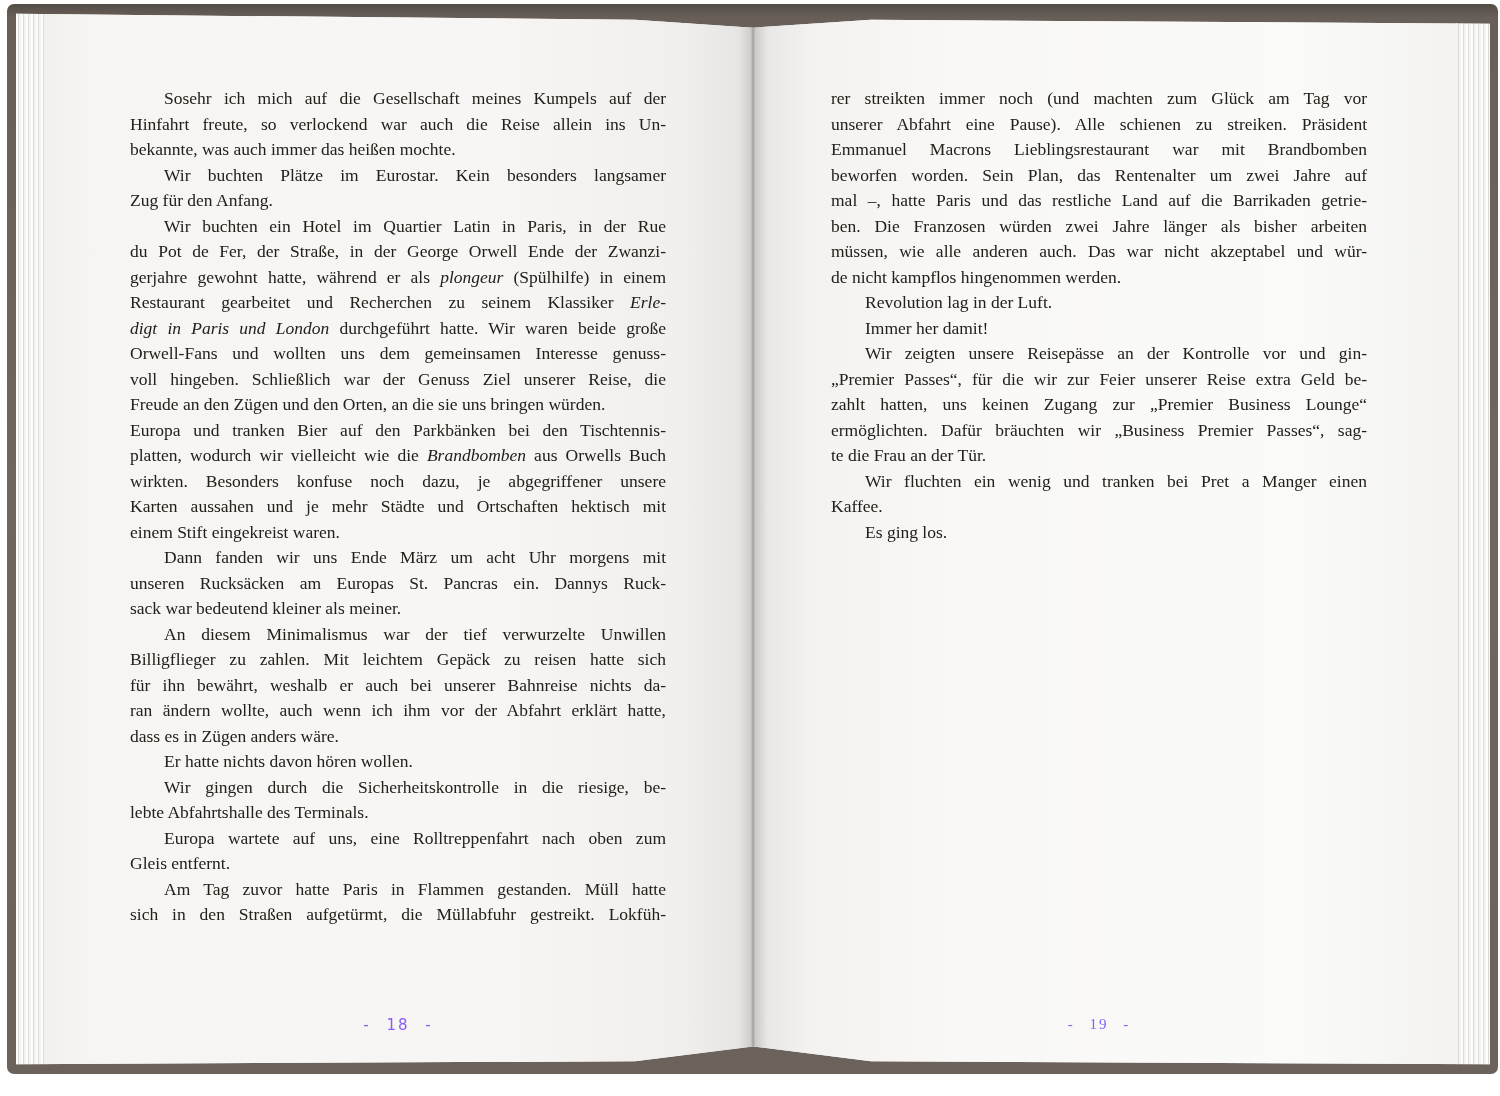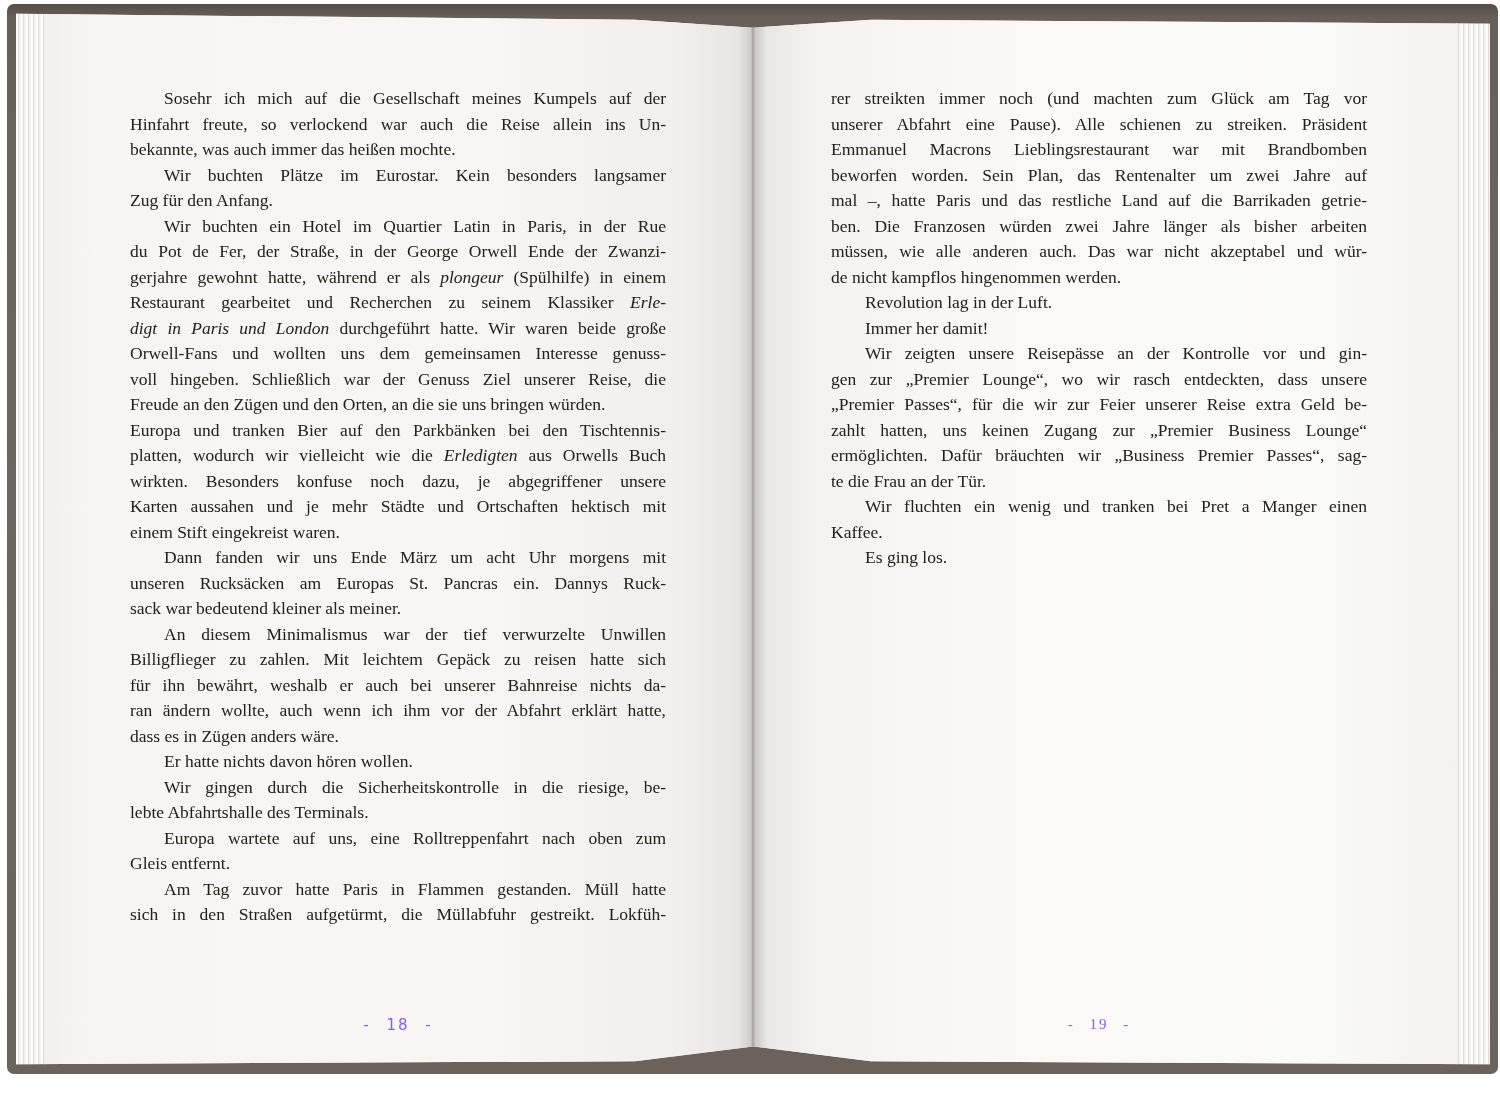--- a/index.html
+++ b/index.html
@@ -85,21 +85,21 @@
       <div class="line end"><span>Zug für den Anfang.</span></div>
       <div class="line indent"><span>Wir buchten ein Hotel im Quartier Latin in Paris, in der Rue</span></div>
       <div class="line"><span>du Pot de Fer, der Straße, in der George Orwell Ende der Zwanzi-</span></div>
       <div class="line"><span>gerjahre gewohnt hatte, während er als </span><span class="it">plongeur</span><span> (Spülhilfe) in einem</span></div>
       <div class="line"><span>Restaurant gearbeitet und Recherchen zu seinem Klassiker </span><span class="it">Erle-</span></div>
       <div class="line"><span class="it">digt in Paris und London</span><span> durchgeführt hatte. Wir waren beide große</span></div>
       <div class="line"><span>Orwell-Fans und wollten uns dem gemeinsamen Interesse genuss-</span></div>
       <div class="line"><span>voll hingeben. Schließlich war der Genuss Ziel unserer Reise, die</span></div>
       <div class="line end"><span>Freude an den Zügen und den Orten, an die sie uns bringen würden.</span></div>
       <div class="line"><span>Europa und tranken Bier auf den Parkbänken bei den Tischtennis-</span></div>
-      <div class="line"><span>platten, wodurch wir vielleicht wie die </span><span class="it">Erledigten</span><span> aus Orwells Buch</span></div>
+      <div class="line"><span>platten, wodurch wir vielleicht wie die </span><span class="it">Brandbomben</span><span> aus Orwells Buch</span></div>
       <div class="line"><span>wirkten. Besonders konfuse noch dazu, je abgegriffener unsere</span></div>
       <div class="line"><span>Karten aussahen und je mehr Städte und Ortschaften hektisch mit</span></div>
       <div class="line end"><span>einem Stift eingekreist waren.</span></div>
       <div class="line indent"><span>Dann fanden wir uns Ende März um acht Uhr morgens mit</span></div>
       <div class="line"><span>unseren Rucksäcken am Europas St. Pancras ein. Dannys Ruck-</span></div>
       <div class="line end"><span>sack war bedeutend kleiner als meiner.</span></div>
       <div class="line indent"><span>An diesem Minimalismus war der tief verwurzelte Unwillen</span></div>
       <div class="line"><span>Billigflieger zu zahlen. Mit leichtem Gepäck zu reisen hatte sich</span></div>
       <div class="line"><span>für ihn bewährt, weshalb er auch bei unserer Bahnreise nichts da-</span></div>
       <div class="line"><span>ran ändern wollte, auch wenn ich ihm vor der Abfahrt erklärt hatte,</span></div>
@@ -118,21 +118,20 @@
       <div class="line"><span>unserer Abfahrt eine Pause). Alle schienen zu streiken. Präsident</span></div>
       <div class="line"><span>Emmanuel Macrons Lieblingsrestaurant war mit Brandbomben</span></div>
       <div class="line"><span>beworfen worden. Sein Plan, das Rentenalter um zwei Jahre auf</span></div>
       <div class="line"><span>mal –, hatte Paris und das restliche Land auf die Barrikaden getrie-</span></div>
       <div class="line"><span>ben. Die Franzosen würden zwei Jahre länger als bisher arbeiten</span></div>
       <div class="line"><span>müssen, wie alle anderen auch. Das war nicht akzeptabel und wür-</span></div>
       <div class="line end"><span>de nicht kampflos hingenommen werden.</span></div>
       <div class="line indent end"><span>Revolution lag in der Luft.</span></div>
       <div class="line indent end"><span>Immer her damit!</span></div>
       <div class="line indent"><span>Wir zeigten unsere Reisepässe an der Kontrolle vor und gin-</span></div>
-      <div class="line"><span>gen zur „Premier Lounge“, wo wir rasch entdeckten, dass unsere</span></div>
       <div class="line"><span>„Premier Passes“, für die wir zur Feier unserer Reise extra Geld be-</span></div>
       <div class="line"><span>zahlt hatten, uns keinen Zugang zur „Premier Business Lounge“</span></div>
       <div class="line"><span>ermöglichten. Dafür bräuchten wir „Business Premier Passes“, sag-</span></div>
       <div class="line end"><span>te die Frau an der Tür.</span></div>
       <div class="line indent"><span>Wir fluchten ein wenig und tranken bei Pret a Manger einen</span></div>
       <div class="line end"><span>Kaffee.</span></div>
       <div class="line indent end"><span>Es ging los.</span></div>
     </div>
 
   <div class="page-num left">- 18 -</div>

